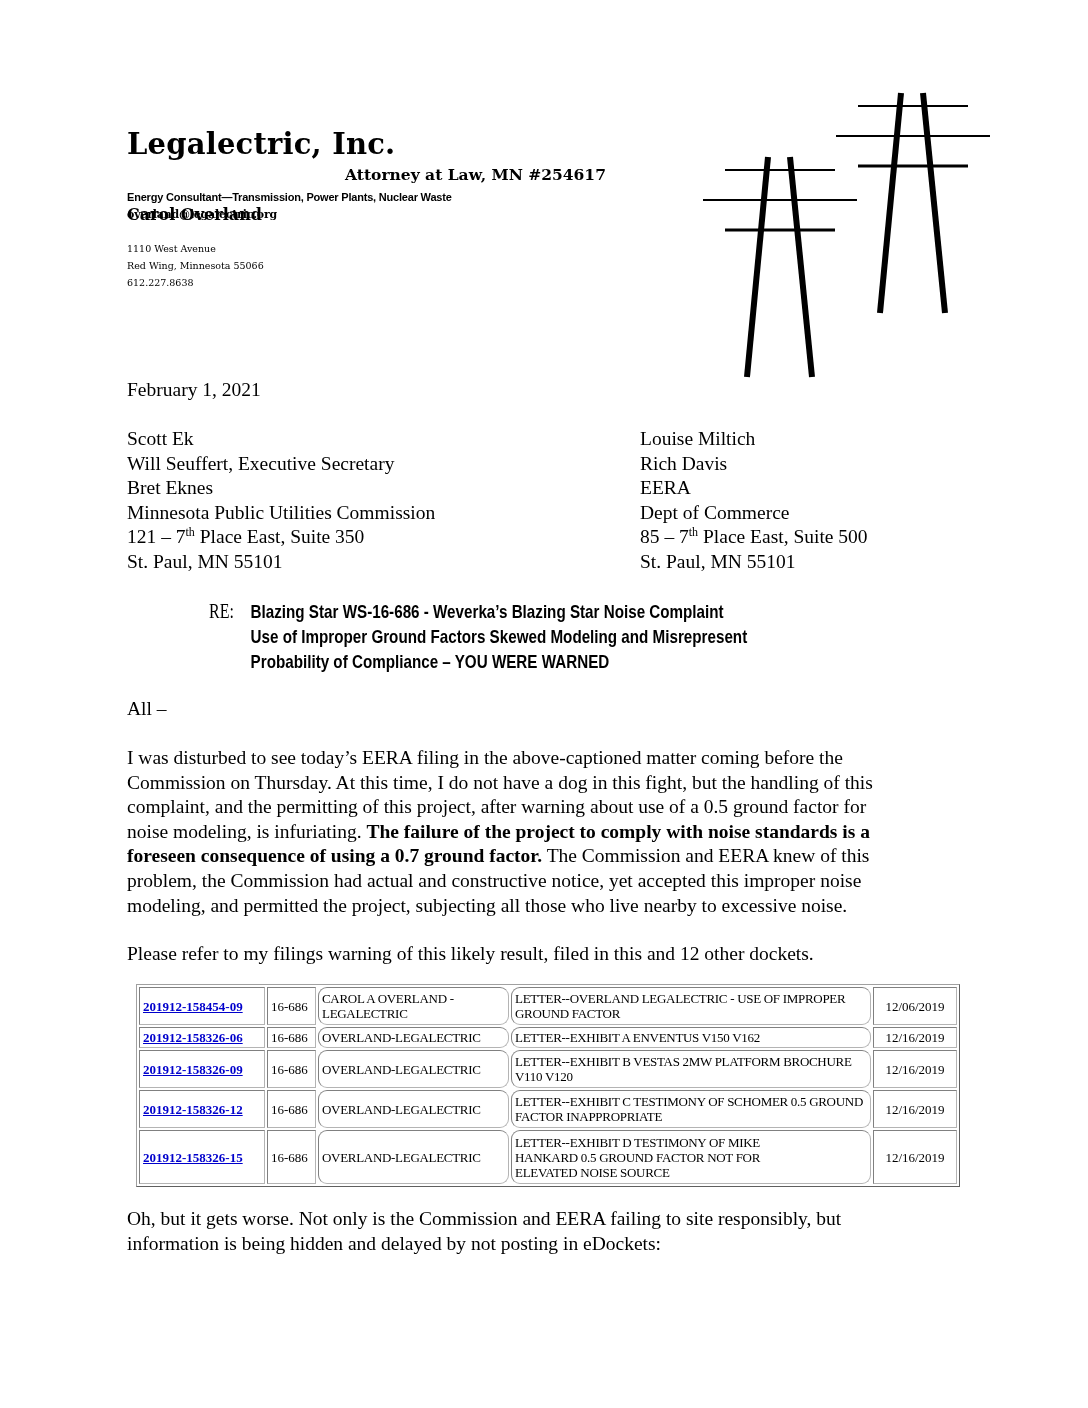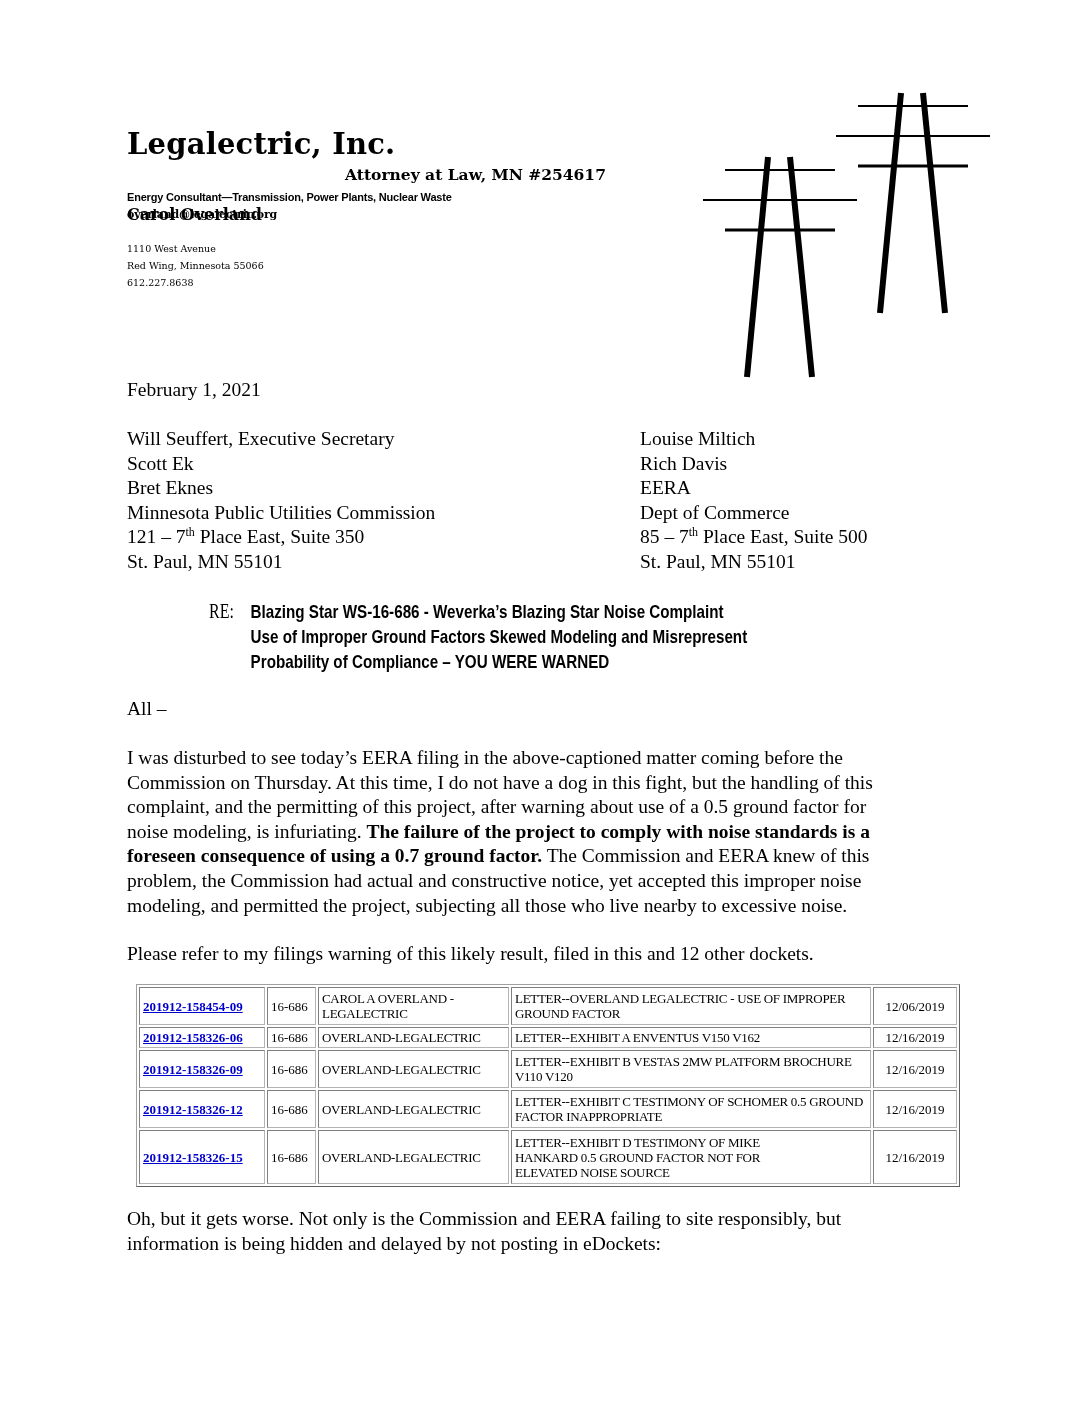--- a/index.html
+++ b/index.html
@@ -40,21 +40,21 @@
 
   
   .filings { left: 136px; top: 984px; border-collapse: separate; border-spacing: 2px; border: 1px solid #a0a0a0; border-right-color: #606060; border-bottom-color: #606060; font-family: "Liberation Serif", serif; font-size: 13px; line-height: 15px; }
   .filings td { border: 1px solid #b4b4b4; border-top-color: #808080; border-left-color: #808080; padding: 1px 3px; vertical-align: middle; white-space: nowrap; }
   .filings td.col-id { width: 118px; font-weight: bold; }
   .filings td.col-docket { width: 41px; }
   .filings td.col-filer { width: 183px; }
   .filings td.col-desc { width: 352px; white-space: normal; }
   .filings td.col-date { width: 76px; text-align: center; }
   .filings a { color: #0000cc; text-decoration: underline; font-weight: bold; }
-  .filings .caps { letter-spacing: -0.3px; }
+  .filings .caps { letter-spacing: -0.3px; border-radius: 9px; }
   .filings tr.r0 td { height: 34px; }
   .filings tr.r1 td { height: 17px; }
   .filings tr.r2 td { height: 34px; }
   .filings tr.r3 td { height: 34px; }
   .filings tr.r4 td { height: 50px; }
 </style>
 </head>
 <body>
 
 <div class="abs lh-company">Legalectric, Inc.</div>
@@ -83,22 +83,22 @@
     <line x1="168" y1="86" x2="278" y2="86" stroke-width="2.8"></line>
 
     <line x1="211" y1="13" x2="190" y2="233" stroke-width="6"></line>
     <line x1="233" y1="13" x2="255" y2="233" stroke-width="6"></line>
   </g>
 </svg>
 
 <div class="abs serif date">February 1, 2021</div>
 
 <div class="abs serif addr-left">
+  <div>Scott Ek</div>
   <div>Will Seuffert, Executive Secretary</div>
-  <div>Scott Ek</div>
   <div>Bret Eknes</div>
   <div>Minnesota Public Utilities Commission</div>
   <div><span>121 – 7</span><sup>th</sup><span> Place East, Suite 350</span></div>
   <div>St. Paul, MN  55101</div>
 </div>
 <div class="abs serif addr-right">
   <div>Louise Miltich</div>
   <div>Rich Davis</div>
   <div>EERA</div>
   <div>Dept of Commerce</div>

